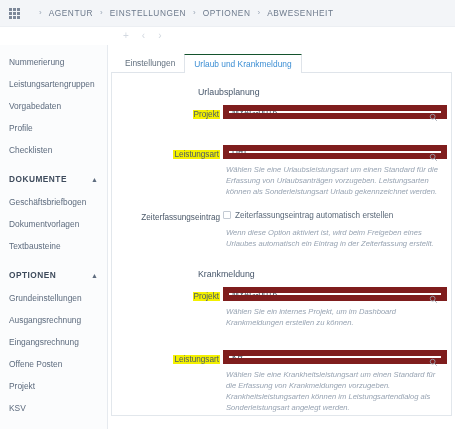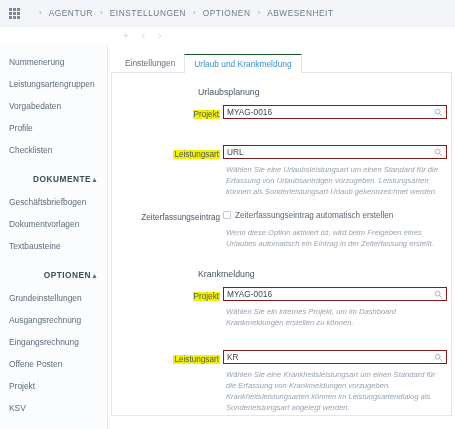--- a/index.html
+++ b/index.html
@@ -80,21 +80,21 @@
     padding: 0 0 0 9px;
     height: 22px;
     display: flex;
     align-items: center;
     white-space: nowrap;
     cursor: pointer;
   }
   .side-section {
     display: flex;
     align-items: center;
-    justify-content: flex-end;
+    justify-content: space-between;
     padding: 0 9px 0 9px;
     height: 24px;
     margin-top: 6px;
     cursor: pointer;
   }
   .side-section span.lbl {
     font-size: 8.3px;
     font-weight: bold;
     letter-spacing: 0.5px;
     color: #3e4b5c;
@@ -171,21 +171,21 @@
     font-size: 8.2px;
     color: #4a5868;
     white-space: nowrap;
   }
   .lbl.hl { background: #f3f000; padding: 0 1px; }
 
   .field {
     position: relative;
     width: 224px;
     height: 14px;
-    border: 1px solid #7f1d1d;
+    border: 6px solid #7f1d1d;
     background: #fff;
     display: flex;
     align-items: center;
   }
   .field input {
     border: none;
     outline: none;
     font-size: 8.3px;
     color: #3b4椒;
     color: #3b4856;

